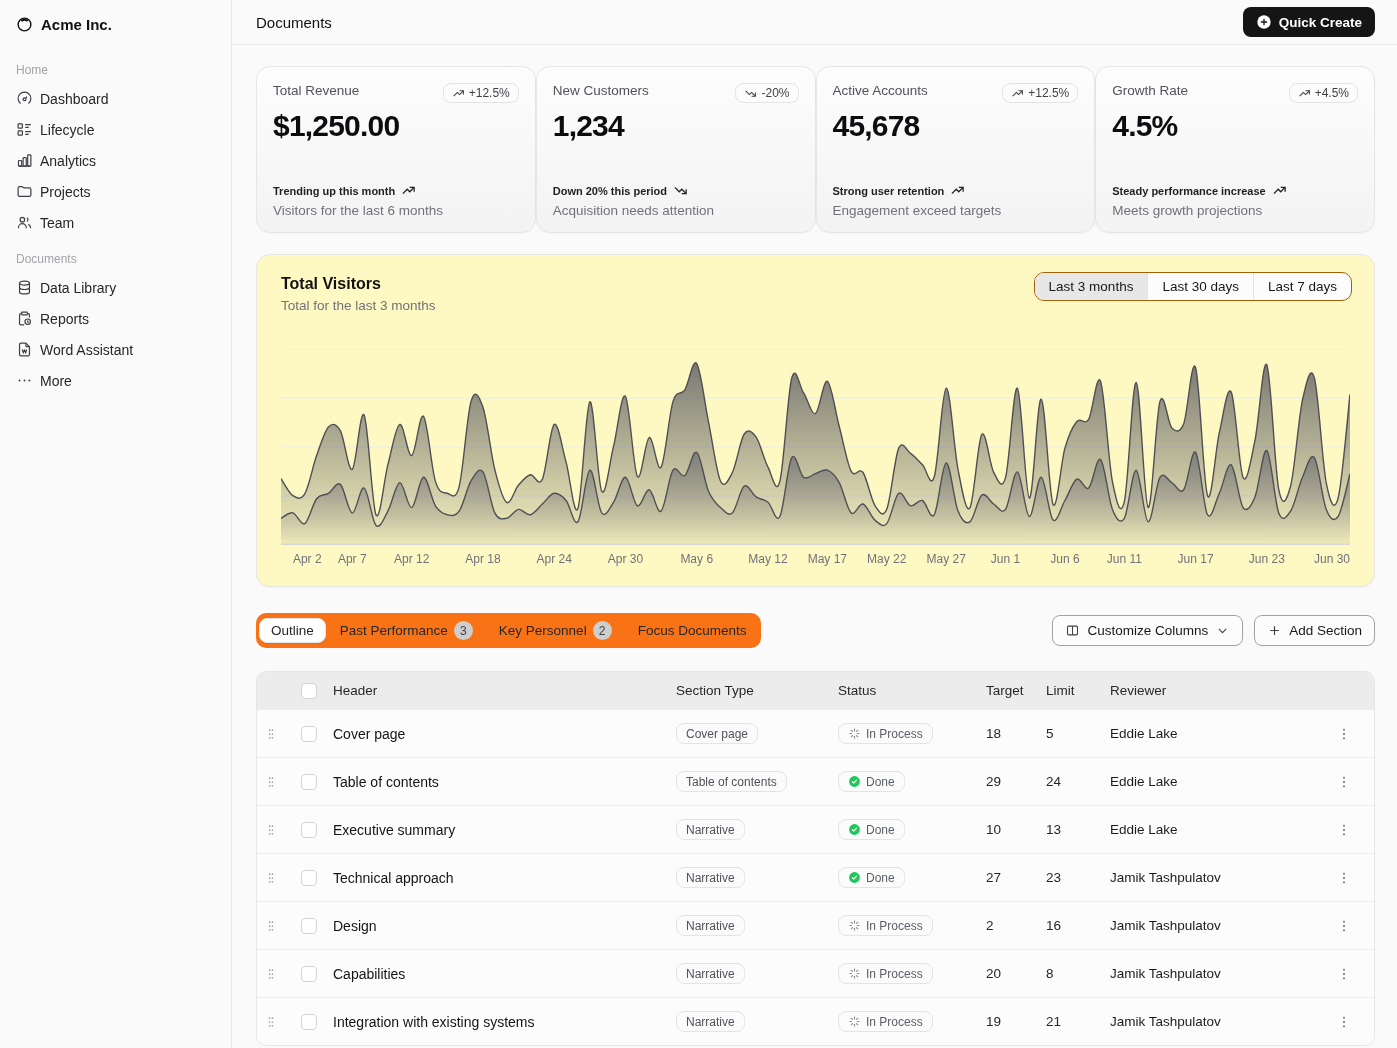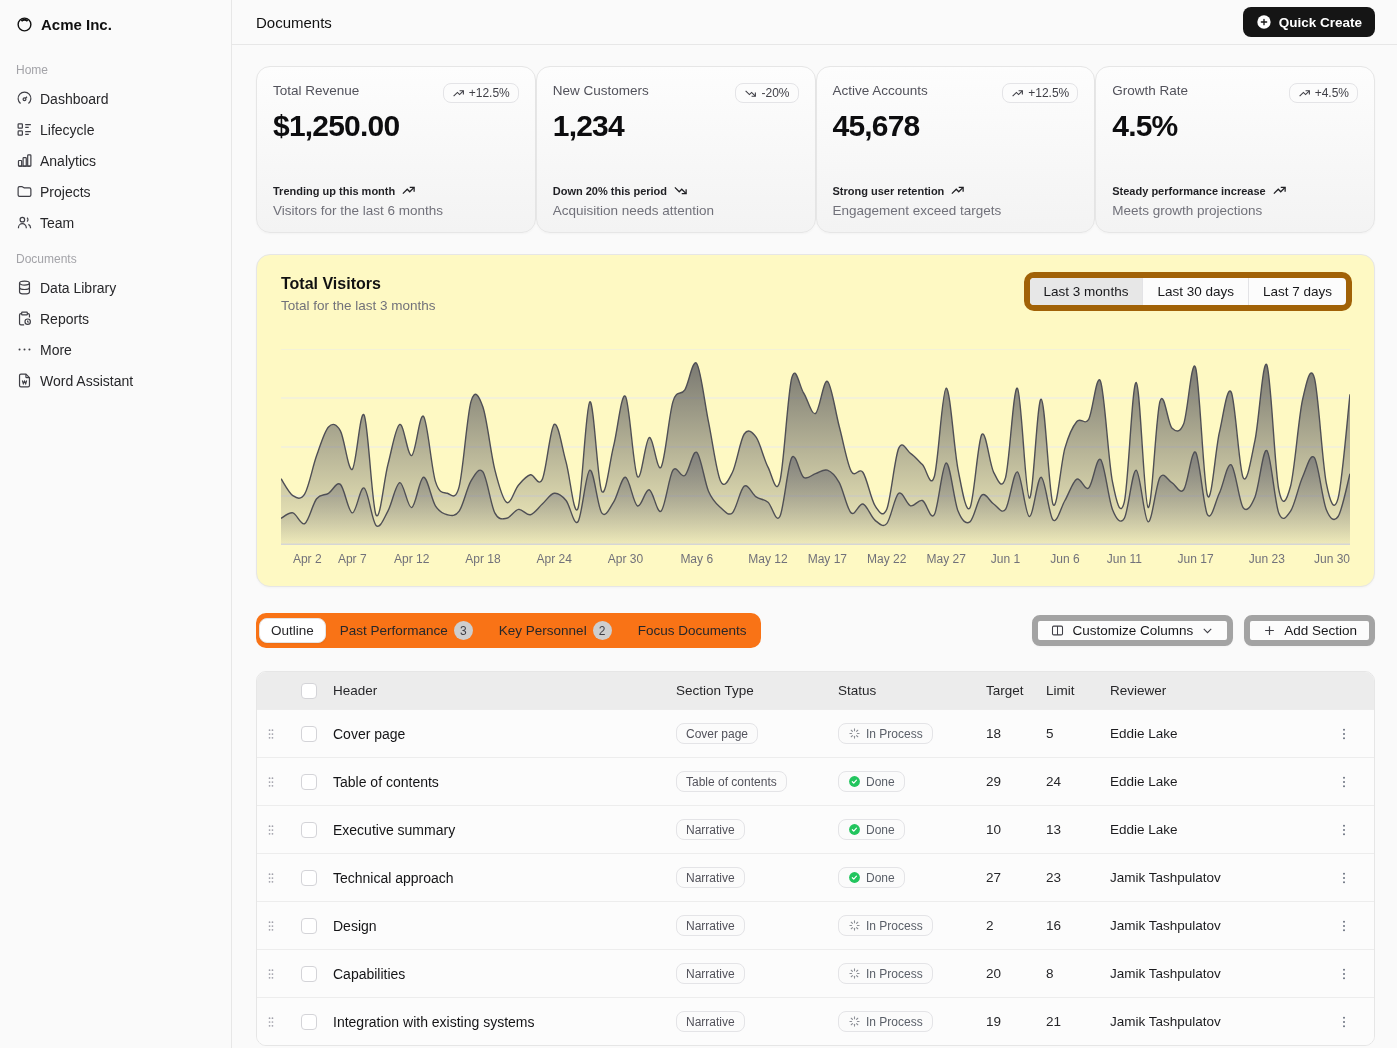--- a/index.html
+++ b/index.html
@@ -39,39 +39,39 @@
   .card-value { font-size:30px; font-weight:bold; letter-spacing:-0.8px; color:#0d0d0f; margin-top:6px; }
   .card-foot { margin-top:auto; }
   .card-foot-main { display:flex; align-items:center; gap:6px; font-size:11px; font-weight:600; color:#1f1f23; }
   .card-foot-main svg { width:15px; height:15px; }
   .card-foot-sub { font-size:13.5px; color:#71717a; margin-top:5px; }
 
   
   .chart-card { position:relative; margin-top:21px; border:1px solid #e6e6e6; border-radius:14px; background:#fef9c3; padding:20px 24px 14px; box-shadow:0 1px 2px rgba(0,0,0,0.03); }
   .chart-title { font-size:16px; font-weight:bold; color:#111; }
   .chart-sub { font-size:13.5px; color:#71717a; margin-top:5px; }
-  .range-group { position:absolute; top:17px; right:22px; display:flex; border:6px solid #a16207; border-radius:10px; overflow:hidden; background:#fcfcfc; }
+  .range-group { position:absolute; top:17px; right:22px; display:flex; border:1px solid #a16207; border-radius:10px; overflow:hidden; background:#fcfcfc; }
   .range-opt { padding:6px 14px; font-size:13.5px; color:#18181b; cursor:pointer; border-left:1px solid #e3e3e6; }
   .range-opt:first-child { border-left:none; }
   .range-opt.selected { background:#e7e7e7; }
   .chart-wrap { margin-top:36px; }
   .chart-svg { display:block; width:100%; height:196px; }
   .ticks { position:relative; height:20px; margin-top:7px; }
   .tick { position:absolute; top:0; font-size:12px; color:#71717a; transform:translateX(-50%); white-space:nowrap; }
   .tick.first { transform:none; }
   .tick.last { transform:translateX(-100%); }
 
   
   .tabs-row { display:flex; align-items:center; justify-content:space-between; margin-top:26px; }
   .tabs-list { display:flex; align-items:center; gap:2px; background:#f97316; border-radius:10px; padding:3px; }
   .tab { display:flex; align-items:center; gap:6px; padding:5px 12px; border-radius:8px; font-size:13.5px; color:#27272a; cursor:pointer; }
   .tab.active { background:#fff; border:1px solid #e4e4e4; padding:4px 11px; box-shadow:0 1px 2px rgba(0,0,0,0.06); font-weight:500; }
   .tab-badge { display:inline-flex; align-items:center; justify-content:center; min-width:19px; height:19px; border-radius:10px; background:#cecece; font-size:12px; color:#3f3f46; padding:0 5px; }
   .tabs-actions { display:flex; gap:11px; }
-  .btn-outline { display:inline-flex; align-items:center; gap:7px; border:6px solid #a3a3a3; border-radius:8px; background:#fcfcfc; height:31px; padding:0 12px; font-size:13.5px; color:#18181b; cursor:pointer; font-family:inherit; box-shadow:0 1px 2px rgba(0,0,0,0.03); }
+  .btn-outline { display:inline-flex; align-items:center; gap:7px; border:1px solid #a3a3a3; border-radius:8px; background:#fcfcfc; height:31px; padding:0 12px; font-size:13.5px; color:#18181b; cursor:pointer; font-family:inherit; box-shadow:0 1px 2px rgba(0,0,0,0.03); }
   .btn-outline svg { width:15px; height:15px; color:#3f3f46; }
 
   
   .table-card { margin-top:23px; border:1px solid #e6e6e6; border-radius:10px; background:#fcfcfc; overflow:hidden; }
   .trow { display:grid; grid-template-columns:36px 40px 1fr 162px 148px 60px 64px 212px 52px; align-items:center; }
   .thead { background:#ececec; height:37px; font-size:13.5px; font-weight:500; color:#27272a; }
   .tbody-row { height:48px; border-top:1px solid #ededed; background:#fcfcfc; }
   .cell { padding-right:8px; }
   .cell.center { display:flex; justify-content:center; }
   .cell.right { text-align:left; padding-right:14px; }
@@ -175,37 +175,37 @@
             <path d="M16 5h1a2 2 0 0 1 2 2v3.5"></path>
             <rect x="8" y="3" width="8" height="4" rx="1"></rect>
             <circle cx="16.5" cy="16.5" r="3.8"></circle>
             <path d="M16.5 14.8v1.7l1.2 1.2"></path>
           </svg>
         </span>
       <span>Reports</span>
     </div>
     <div class="nav-item">
       <span class="ic">
+          <svg viewBox="0 0 24 24" fill="none" stroke="currentColor" stroke-width="1.7">
+            <path d="M14 3v4a1 1 0 0 0 1 1h4"></path>
+            <path d="M14 3H7a2 2 0 0 0-2 2v14a2 2 0 0 0 2 2h10a2 2 0 0 0 2-2V8z"></path>
+            <path d="M9 12l1.3 4.5L12 13l1.7 3.5L15 12"></path>
+          </svg>
+        </span>
+      <span>Word Assistant</span>
+    </div>
+    <div class="nav-item">
+      <span class="ic">
           <svg viewBox="0 0 24 24" fill="currentColor" stroke="none">
             <circle cx="5" cy="12" r="1.4"></circle>
             <circle cx="12" cy="12" r="1.4"></circle>
             <circle cx="19" cy="12" r="1.4"></circle>
           </svg>
         </span>
       <span>More</span>
-    </div>
-    <div class="nav-item">
-      <span class="ic">
-          <svg viewBox="0 0 24 24" fill="none" stroke="currentColor" stroke-width="1.7">
-            <path d="M14 3v4a1 1 0 0 0 1 1h4"></path>
-            <path d="M14 3H7a2 2 0 0 0-2 2v14a2 2 0 0 0 2 2h10a2 2 0 0 0 2-2V8z"></path>
-            <path d="M9 12l1.3 4.5L12 13l1.7 3.5L15 12"></path>
-          </svg>
-        </span>
-      <span>Word Assistant</span>
     </div>
   </aside>
 
   <div class="main">
 
     <div class="topbar">
       <div class="page-title">Documents</div>
       <button class="btn-dark">
         <svg viewBox="0 0 24 24">
             <circle cx="12" cy="12" r="10" fill="#ffffff"></circle>

